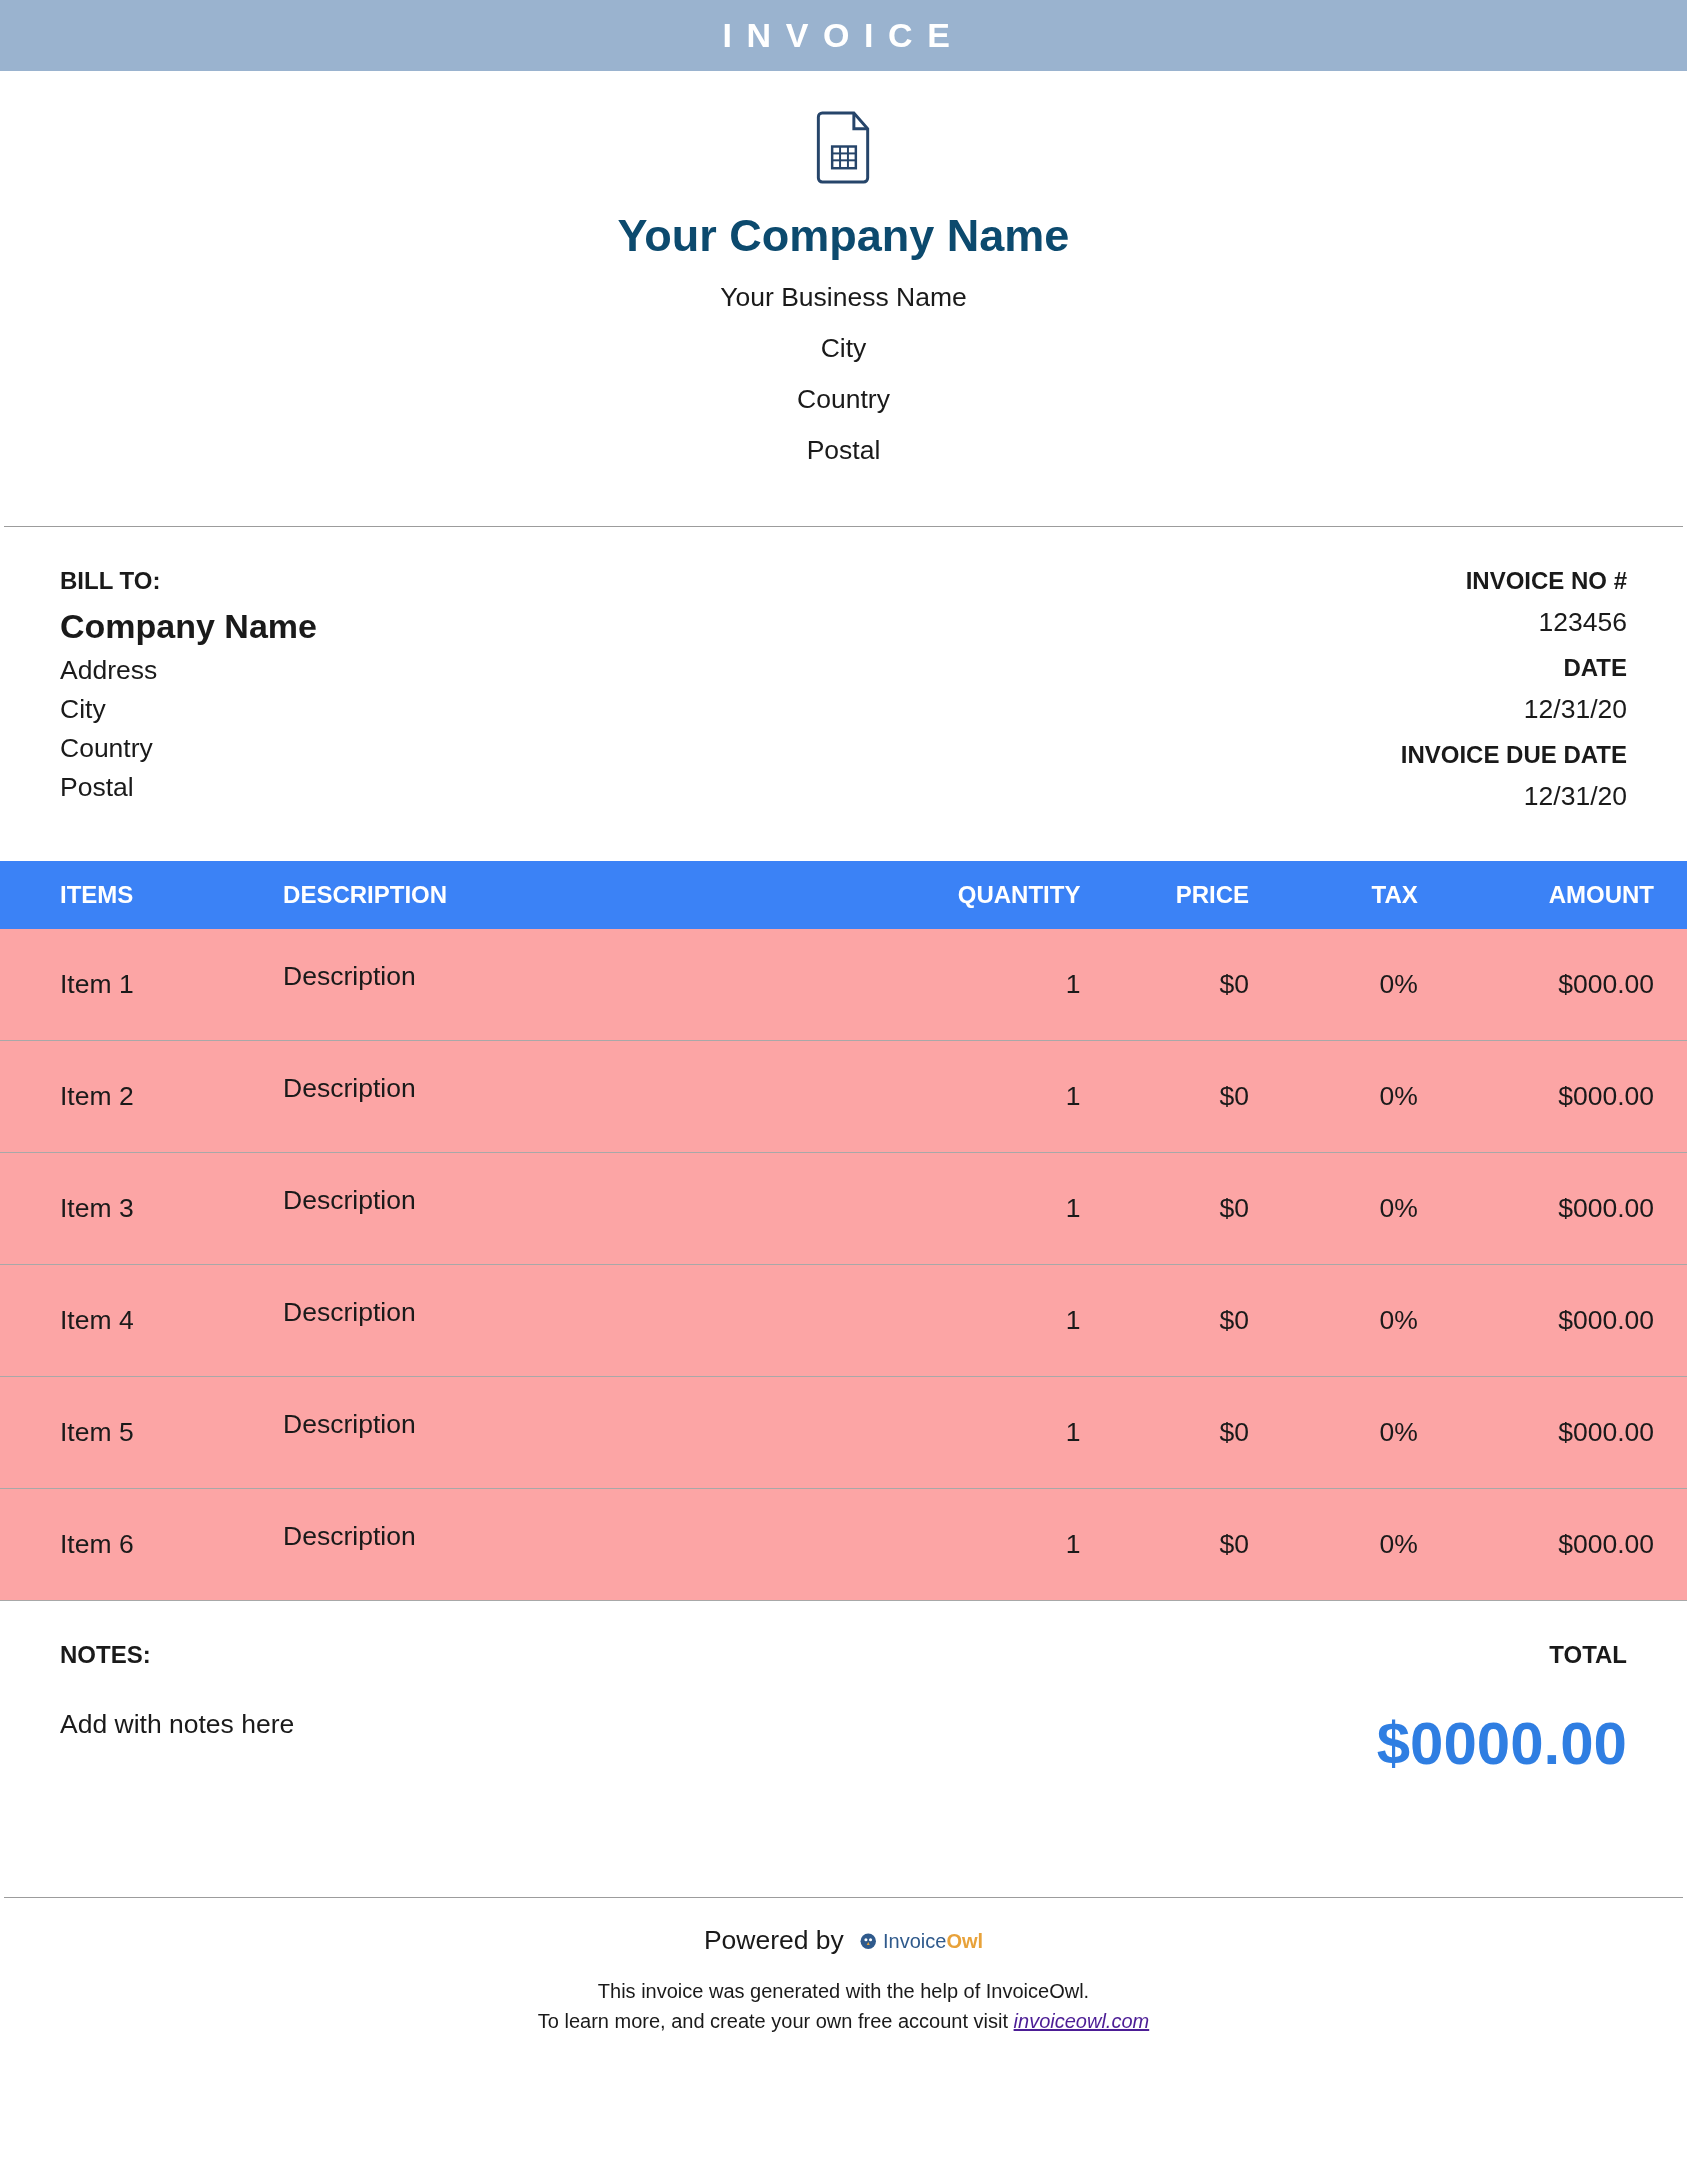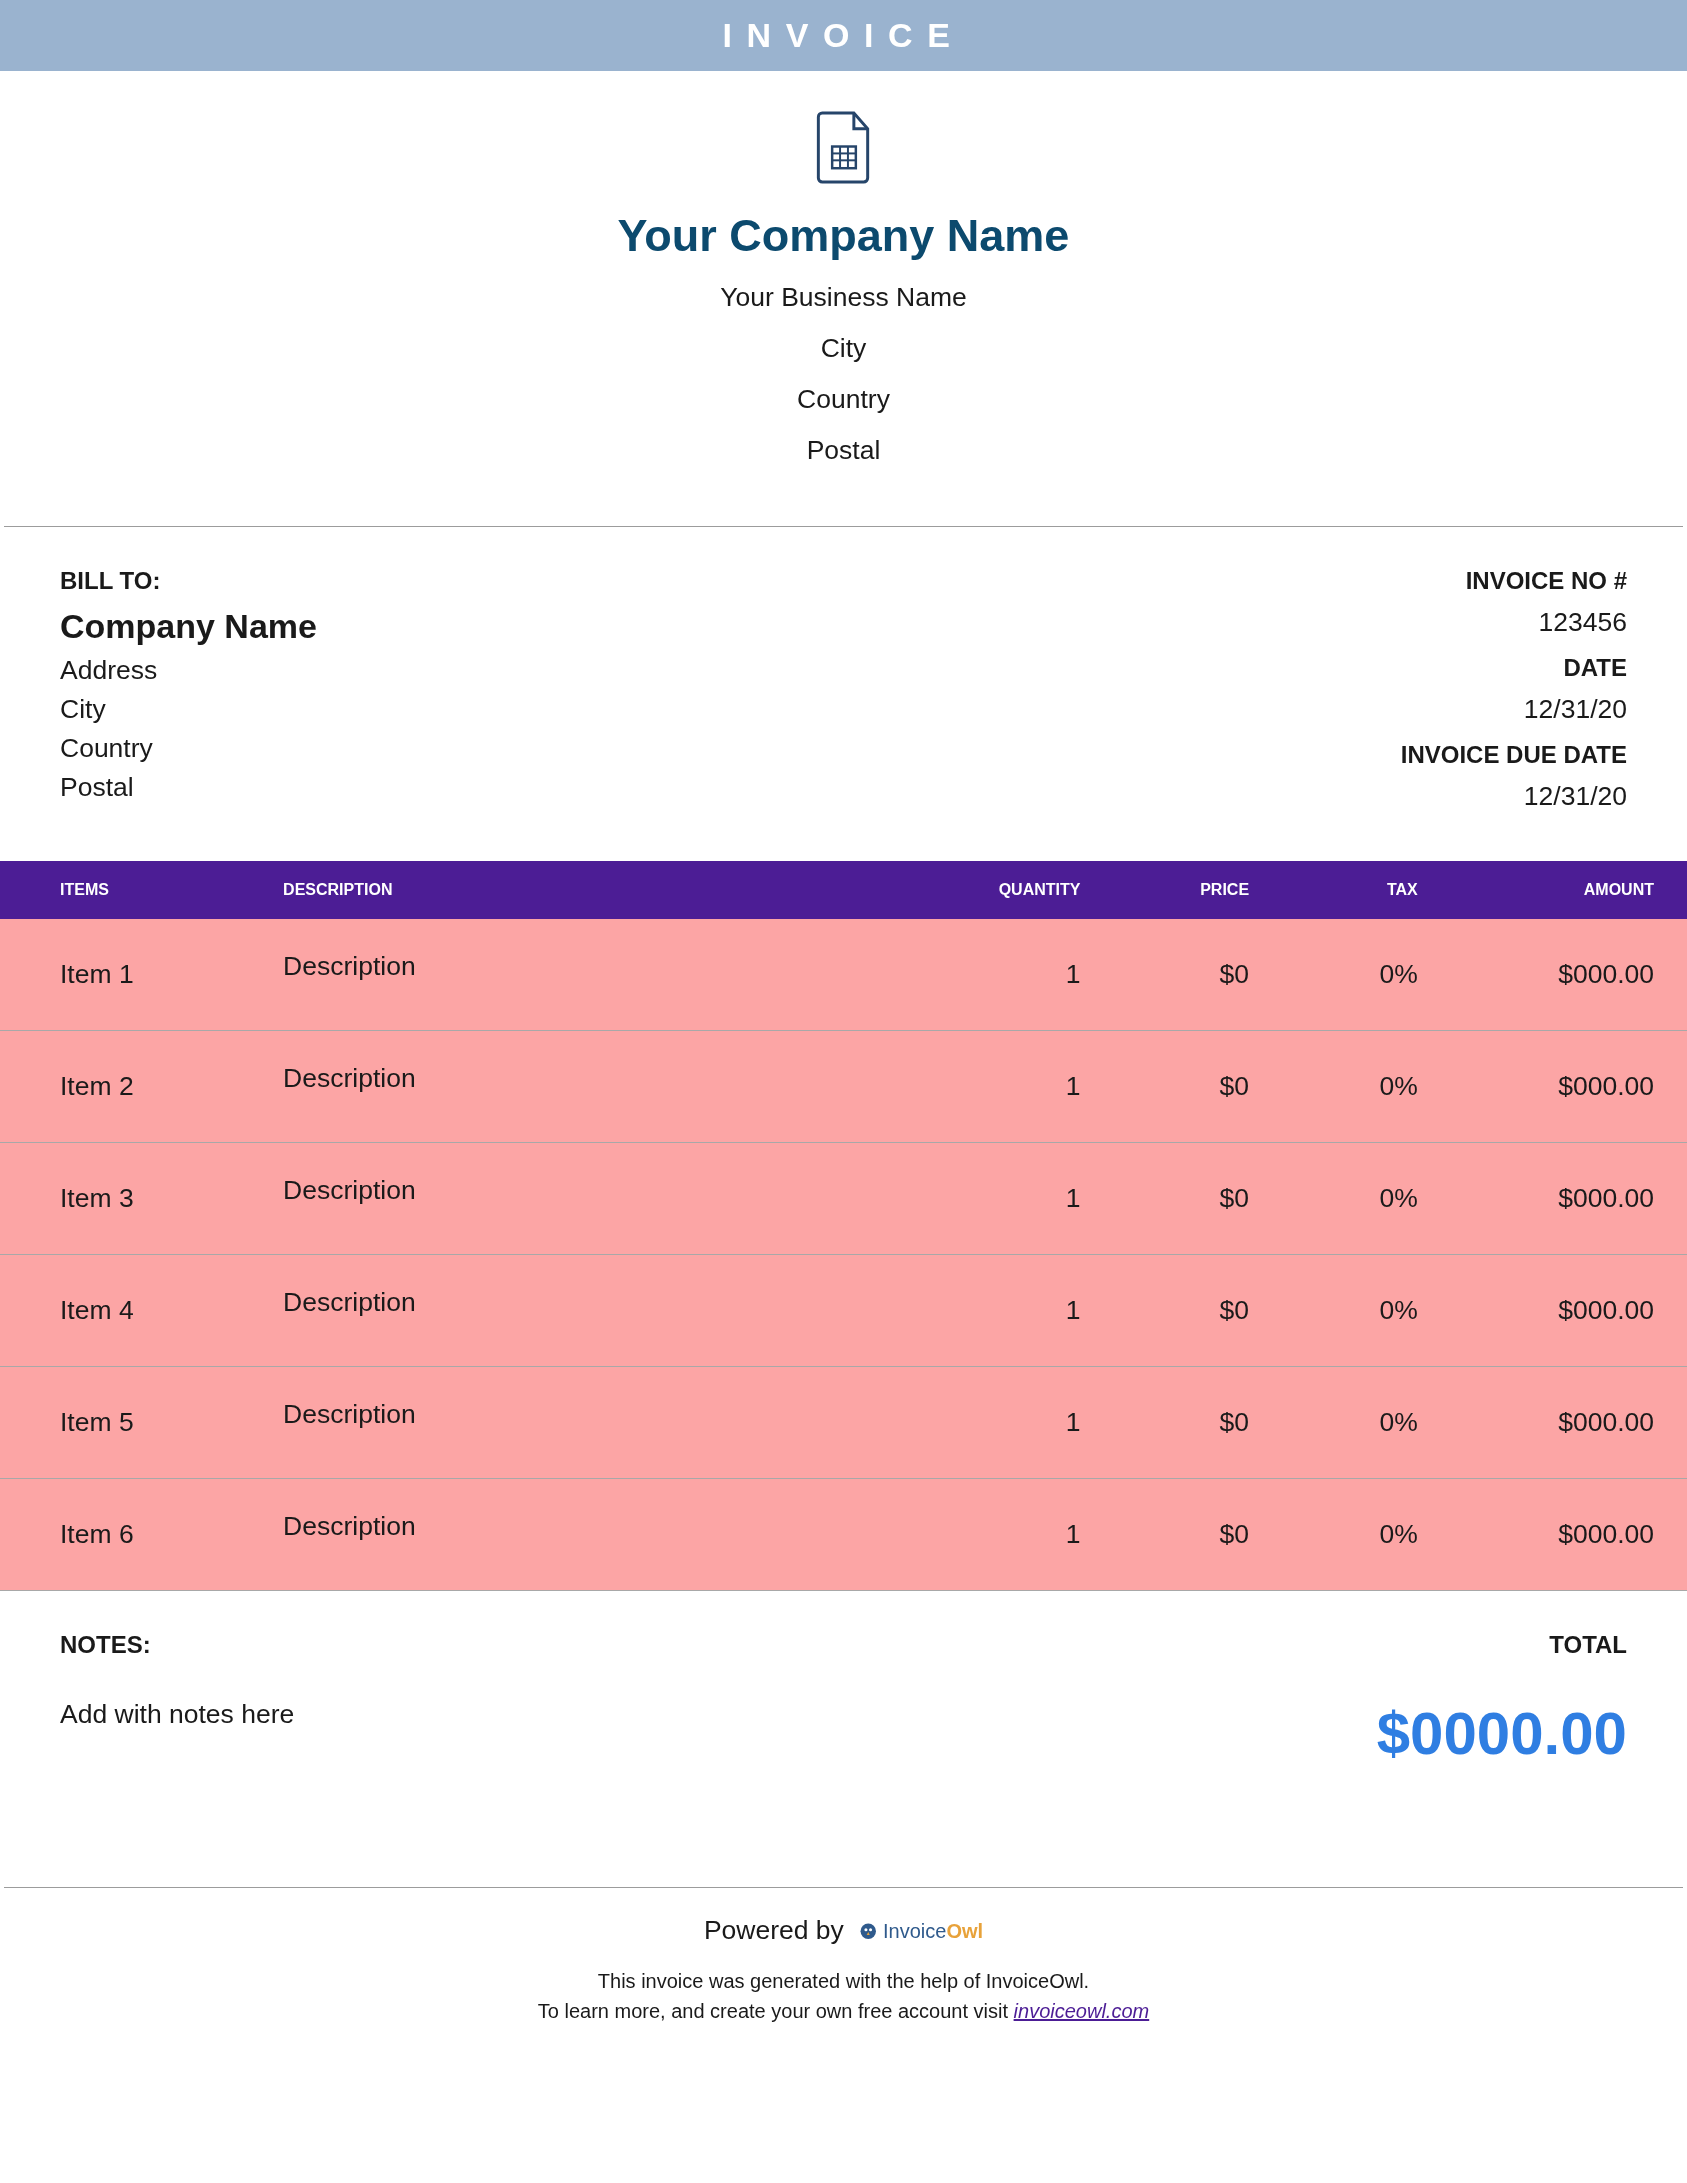--- a/index.html
+++ b/index.html
@@ -42,24 +42,24 @@
   .meta-left .big { font-weight: 700; font-size: 34px; margin-bottom: 9.3px; }
   .meta-left .line { font-size: 26.5px; margin: 8px 0; }
   .meta-right { text-align: right; }
   .meta-right .val { font-size: 26.5px; margin-bottom: 16px; }
   .meta-right .label { }
   table.items {
     width: 100%;
     border-collapse: collapse;
   }
   table.items thead th {
-    background: #4c1d95;
+    background: #3b82f6;
     color: #fff;
     font-weight: 700;
-    font-size: 16px;
+    font-size: 24px;
     padding: 20px 13.2px;
     text-align: left;
   }
   table.items thead th.num { text-align: right; padding-right: 33px; }
   table.items thead th:first-child { padding-left: 60px; }
   table.items tbody td {
     background: #fca5a5;
     border-bottom: 1.3px solid #a8a8a8;
     padding: 40px 13.2px;
     font-size: 26.5px;

